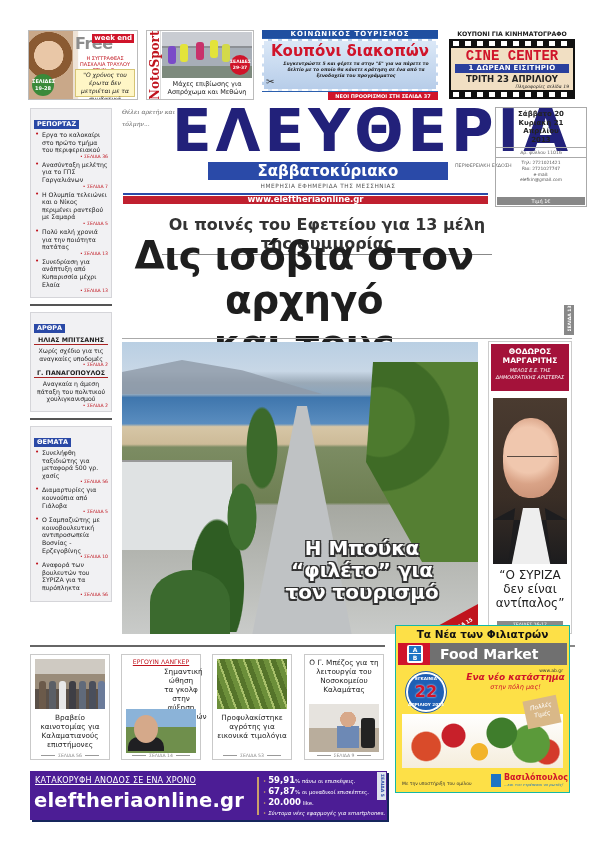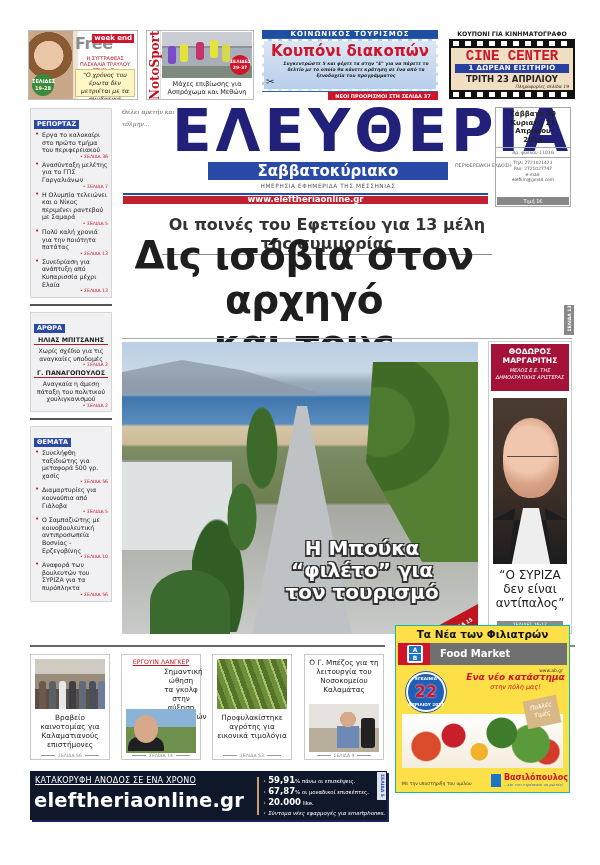--- a/index.html
+++ b/index.html
@@ -59,21 +59,21 @@
   
   .tagline { position:absolute; left:122px; top:106px; font-family:"DejaVu Serif", serif; font-style:italic; font-size:6px; line-height:12px; color:#666; width:60px; }
   .logo { position:absolute; left:172px; top:103px; width:322px; height:56px; font-family:"DejaVu Sans", sans-serif; font-weight:bold; font-size:58px; color:#22217a; letter-spacing:4px; line-height:56px; text-align:center; transform:scaleY(1.0); }
   .subbrand { position:absolute; left:208px; top:162px; width:240px; height:18px; background:#2a4aa8; color:#fff; font-size:15px; font-weight:bold; text-align:center; line-height:18px; }
   .edition { position:absolute; left:455px; top:163px; font-size:4.8px; color:#666; text-align:center; line-height:6px; }
   .daily { position:absolute; left:208px; top:183px; width:240px; font-size:5.8px; color:#555; letter-spacing:0.6px; text-align:center; }
   .urlbar { position:absolute; left:123px; top:193px; width:365px; height:11px;
      background: linear-gradient(180deg,#2a4aa8 0 22%, #fff 22% 30%, #c0202f 30% 100%); }
   .urlbar .url { position:absolute; left:0; right:0; top:0; text-align:center; font-size:8.5px; font-weight:bold; color:#fff; line-height:12px; }
 
-  .datebox { position:absolute; left:495px; top:107px; width:76px; height:100px; border:1px solid #aaa; }
+  .datebox { position:absolute; left:495px; top:107px; width:92px; height:100px; border:1px solid #aaa; }
   .datebox .d { padding:2px 0 3px 0; text-align:center; font-size:7px; font-weight:bold; line-height:8.5px; border-bottom:1px solid #aaa; color:#222; }
   .datebox .issue { text-align:center; font-size:4.6px; color:#666; padding:2px 0; border-bottom:1px solid #aaa; }
   .datebox .contact { text-align:center; font-size:4.4px; color:#555; padding:2px 0; line-height:5.8px; }
   .datebox .price { position:absolute; left:1px; right:1px; bottom:1px; height:8px; background:#888; color:#fff; font-size:5px; text-align:center; line-height:8px; }
 
   
   .kicker { position:absolute; left:162px; top:215px; width:330px; text-align:center; font-size:16px; font-weight:bold; color:#333; border-bottom:1px solid #888; padding-bottom:1px; }
   .headline { position:absolute; left:124px; top:234px; width:360px; text-align:center; font-size:39px; font-weight:bold; color:#1e1e1e; line-height:44px; letter-spacing:-0.5px; }
   .vpage { position:absolute; left:564px; top:305px; width:10px; height:30px; background:#888; }
   .vpage span { position:absolute; left:-10px; top:11px; transform:rotate(-90deg); color:#fff; font-size:4.5px; font-weight:bold; width:30px; text-align:center; }
@@ -127,39 +127,39 @@
   .img-office .chair { position:absolute; right:4px; top:14px; width:14px; height:30px; background:#222; border-radius:3px; }
 
   
   .ad-ab { position:absolute; left:395px; top:625px; width:175px; height:168px; border:1px solid #14b8a6; background:#fde047; overflow:hidden; }
   .ad-ab .title { position:absolute; left:0; right:0; top:2px; text-align:center; font-size:10.5px; font-weight:bold; color:#111; }
   .ad-ab .bar { position:absolute; left:2px; right:2px; top:17px; height:22px; background:#707070; }
   .ad-ab .redtab { position:absolute; left:0; top:0; width:32px; height:22px; background:#d0142a; }
   .ad-ab .abmark { position:absolute; left:9px; top:2px; width:16px; height:18px; background:#fff; border-radius:2px; }
   .ad-ab .abmark .a { position:absolute; left:2px; top:1px; width:12px; height:7px; background:#1c74c4; color:#fff; font-size:6px; line-height:7px; text-align:center; font-weight:bold; }
   .ad-ab .abmark .b { position:absolute; left:2px; top:9px; width:12px; height:7px; background:#1c74c4; color:#fff; font-size:6px; line-height:7px; text-align:center; font-weight:bold; }
-  .ad-ab .fm { position:absolute; left:42px; top:2px; color:#fff; font-size:10px; font-weight:bold; line-height:18px; }
+  .ad-ab .fm { position:absolute; left:42px; top:2px; color:#fff; font-size:14px; font-weight:bold; line-height:18px; }
   .ad-ab .www { position:absolute; right:6px; top:42px; font-size:4.5px; color:#333; }
   .ad-ab .badge22 { position:absolute; left:10px; top:46px; width:40px; height:40px; border-radius:50%; background:#1f5fb5; border:2px solid #fff; outline:1px solid #1f5fb5; }
   .ad-ab .badge22 .n { position:absolute; left:0; right:0; top:9px; text-align:center; color:#d0142a; font-weight:bold; font-size:16px; line-height:18px; text-shadow: 0 0 2px #fff; }
   .ad-ab .badge22 .t1 { position:absolute; left:0; right:0; top:2px; text-align:center; color:#fff; font-size:4.2px; font-weight:bold; }
   .ad-ab .badge22 .t2 { position:absolute; left:0; right:0; bottom:3px; text-align:center; color:#fff; font-size:4.2px; font-weight:bold; }
   .ad-ab .slogan { position:absolute; left:70px; right:4px; top:46px; text-align:center; color:#d0142a; font-weight:bold; font-style:italic; font-size:9px; line-height:10px; }
   .ad-ab .slogan2 { position:absolute; left:70px; right:4px; top:57px; text-align:center; color:#d0142a; font-style:italic; font-size:6.5px; }
   .ad-ab .tag { position:absolute; right:10px; top:72px; width:34px; height:28px; background:#d9b888; transform:rotate(-12deg); color:#fff; font-size:6px; text-align:center; padding-top:4px; font-style:italic; line-height:8px; }
   .ad-ab .veg { position:absolute; left:6px; right:6px; top:88px; height:54px;
      background: radial-gradient(circle at 15% 60%, #d94b2a 0 10%, transparent 11%), radial-gradient(circle at 32% 40%, #c8202a 0 10%, transparent 11%), radial-gradient(circle at 48% 70%, #f2b32a 0 9%, transparent 10%), radial-gradient(circle at 62% 35%, #3f7d2c 0 14%, transparent 15%), radial-gradient(circle at 80% 55%, #5b9a3a 0 14%, transparent 15%), radial-gradient(circle at 90% 70%, #d43a2a 0 8%, transparent 9%), linear-gradient(180deg, #ffffff 0%, #f5eddc 100%); }
   .ad-ab .footnote { position:absolute; left:6px; bottom:6px; font-size:4.5px; color:#333; }
   .ad-ab .vasil { position:absolute; right:4px; bottom:3px; width:74px; height:16px; }
   .ad-ab .vasil .m { position:absolute; left:0; top:1px; width:10px; height:13px; background:#1c74c4; }
   .ad-ab .vasil .w { position:absolute; left:13px; top:0; color:#d0142a; font-size:8px; font-weight:bold; }
   .ad-ab .vasil .s { position:absolute; left:13px; top:9px; color:#1c74c4; font-size:3.8px; font-style:italic; }
 
   
-  .webpromo { position:absolute; left:30px; top:771px; width:357px; height:49px; background:#0f172a; box-shadow: 2px 2px 0 #15265c; }
+  .webpromo { position:absolute; left:30px; top:771px; width:357px; height:49px; background:#4c1d95; box-shadow: 2px 2px 0 #15265c; }
   .webpromo .k { position:absolute; left:5px; top:5px; color:#fff; font-size:8px; text-decoration:underline; letter-spacing:0.2px; }
   .webpromo .u { position:absolute; left:4px; top:18px; color:#fff; font-size:19.5px; font-weight:bold; letter-spacing:0.2px; }
   .webpromo .div { position:absolute; left:227px; top:6px; width:2px; height:38px; background:#c9a06a; }
   .webpromo ul { position:absolute; left:233px; top:4px; list-style:none; color:#fff; }
   .webpromo li { font-size:5.4px; line-height:10px; white-space:nowrap; }
   .webpromo li b { font-size:8.5px; }
   .webpromo li .dot { color:#c9a06a; margin-right:2px; }
   .webpromo li.italic { font-style:italic; }
   .webpromo .vp { position:absolute; right:1px; top:1px; width:9px; height:28px; background:#dfe3ee; }
   .webpromo .vp span { position:absolute; left:-9px; top:11px; transform:rotate(90deg); font-size:4.5px; color:#2a4aa8; font-weight:bold; width:28px; text-align:center; }

